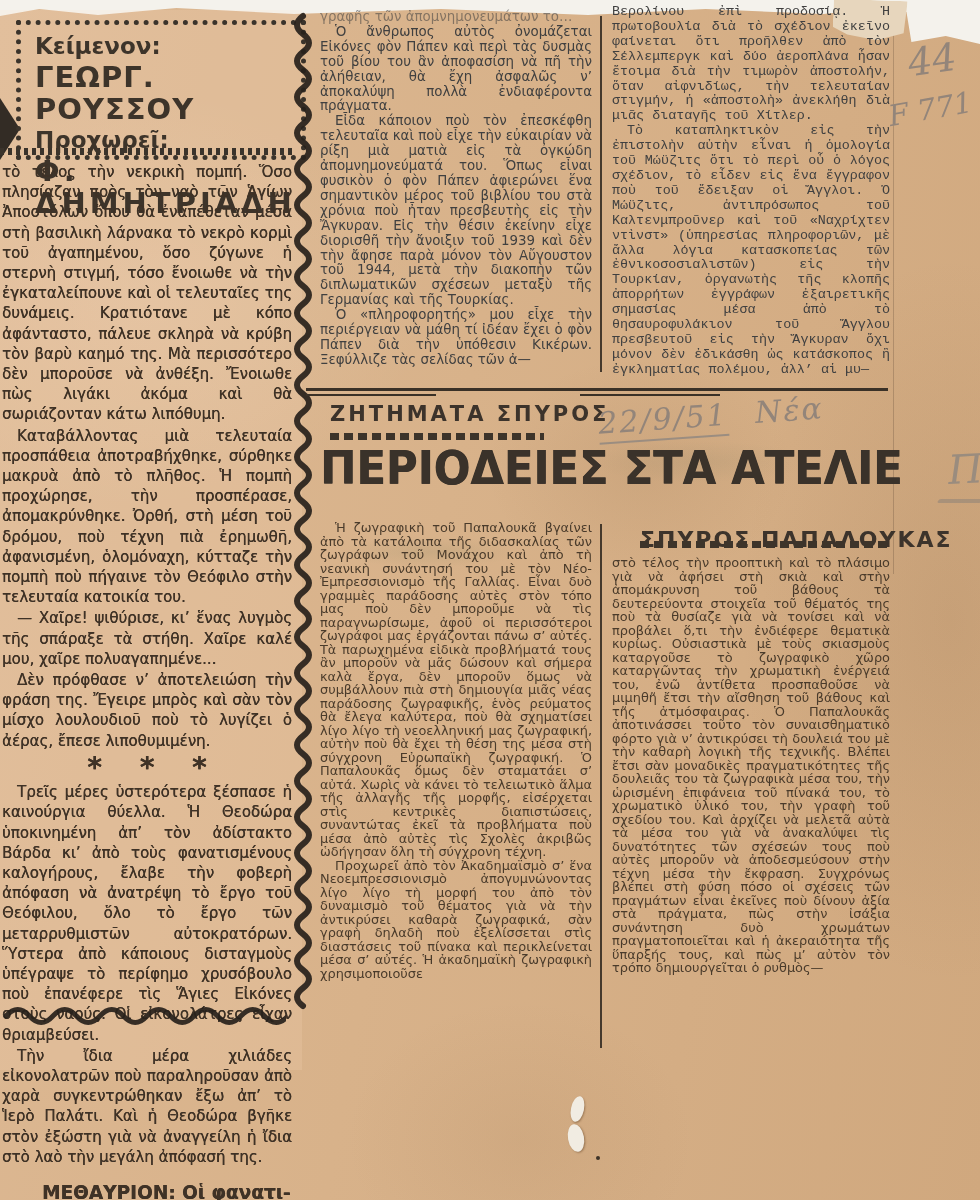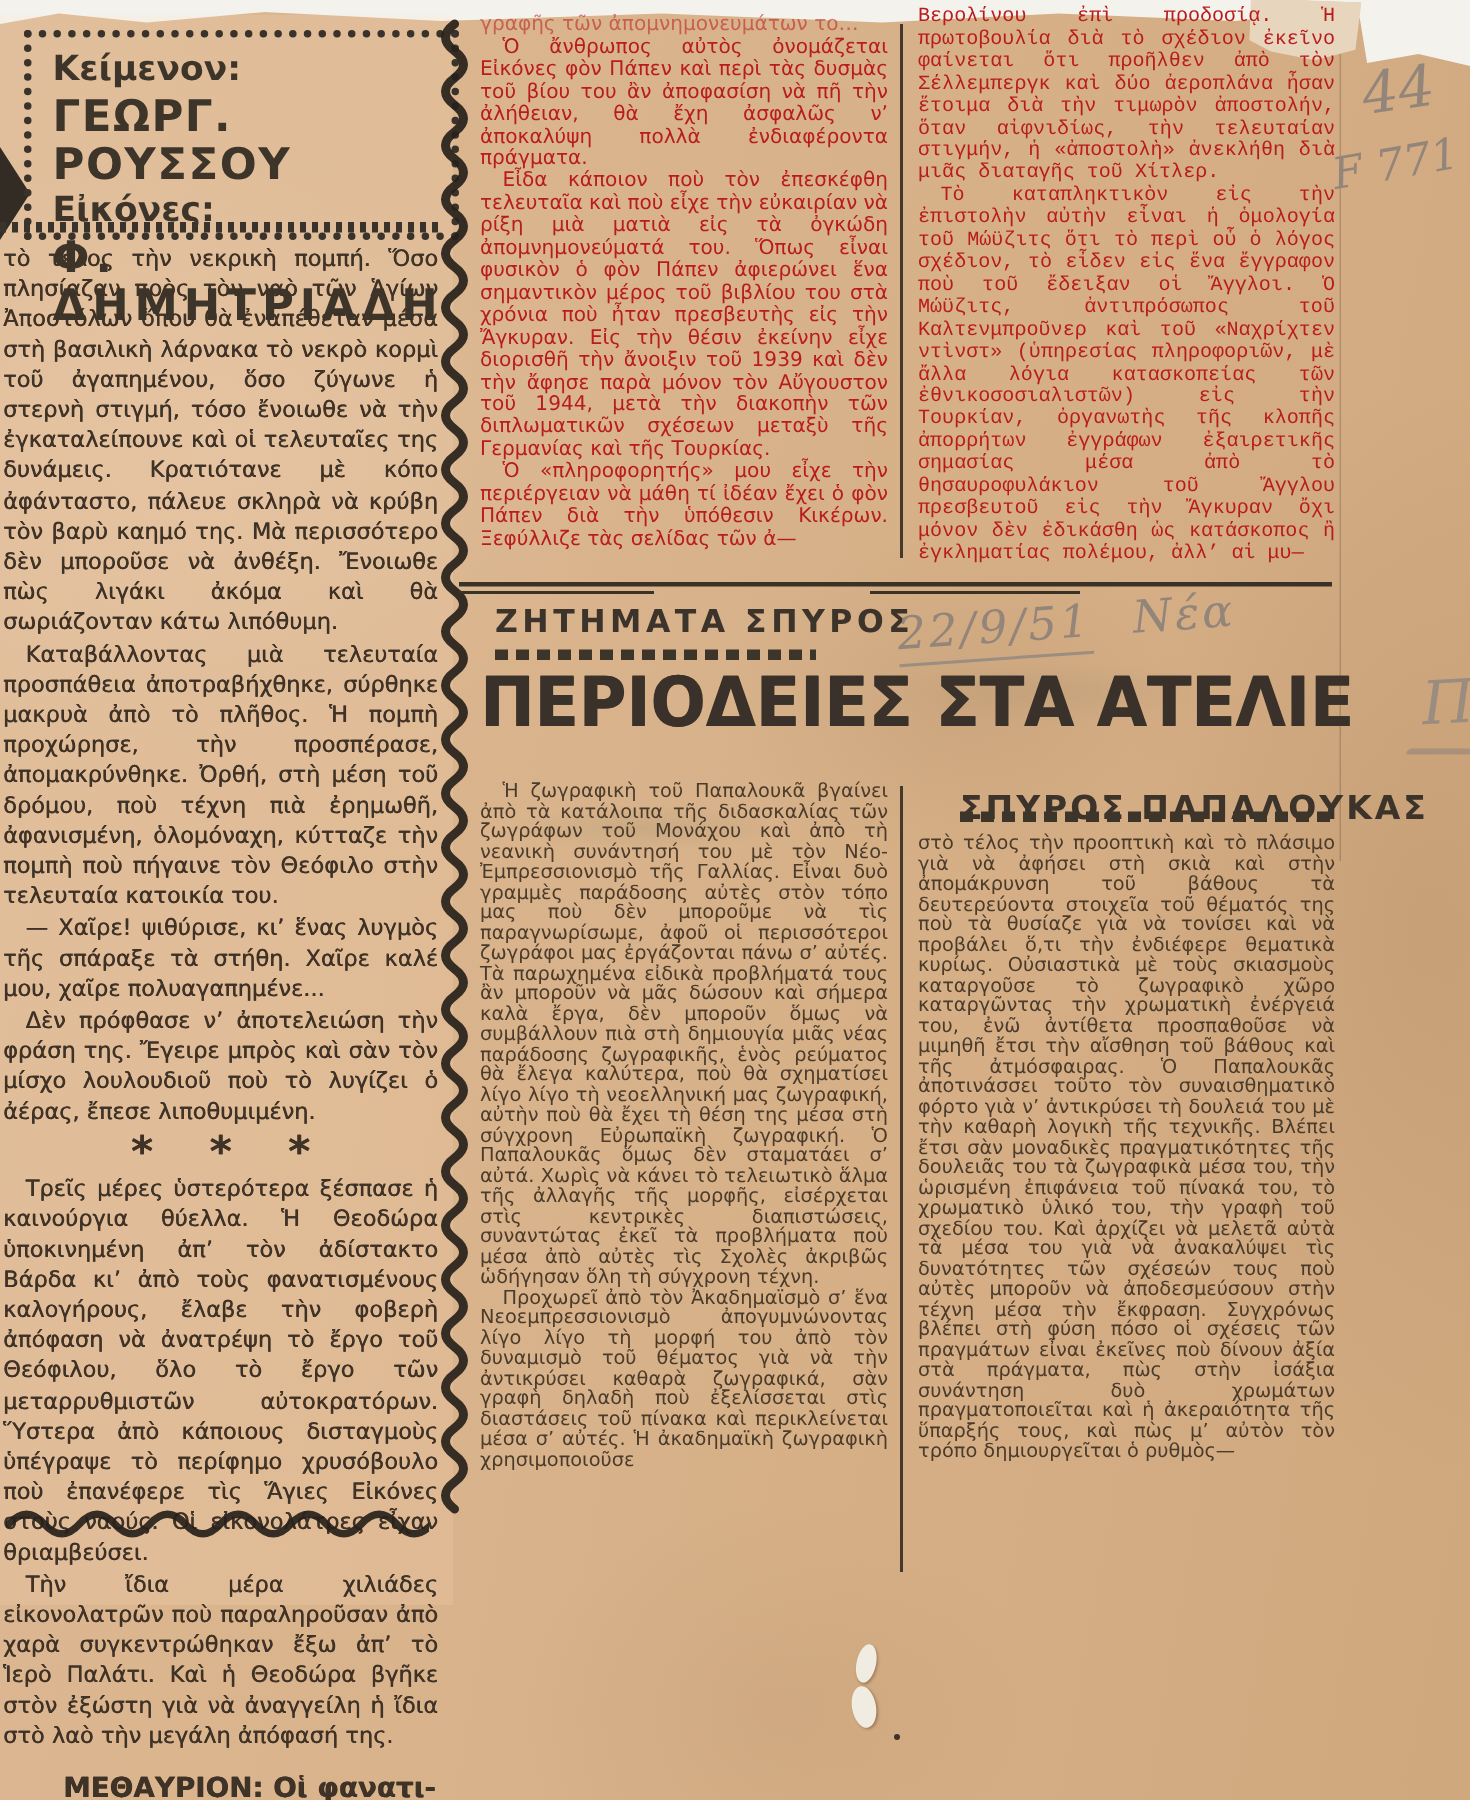--- a/index.html
+++ b/index.html
@@ -23,21 +23,21 @@
   .margin-seam{position:absolute;left:893px;top:14px;width:1px;height:560px;
         background:rgba(90,70,50,.28);}
   .scrap{position:absolute;left:833px;top:0;width:74px;height:40px;background:#e7d6bd;
         transform:rotate(2deg);clip-path:polygon(0 0,100% 0,96% 80%,60% 100%,20% 88%,0 70%);}
 
   
   .serial-text{position:absolute;left:2px;top:162px;width:290px;display:flex;
         flex-direction:column;color:#3f3226;font-size:15px;line-height:20.2px;
         text-align:justify;text-shadow:.3px 0 0 currentColor;}
   .serial-text p{margin:0 0 1px 0;}
-  .small-col{color:#b91c1c;font-size:13.4px;line-height:14.9px;text-align:justify;}
+  .small-col{color:#404040;font-size:13.4px;line-height:14.9px;text-align:justify;}
   .small-col p{margin:0;}
   .art-col{color:#4a3b2b;font-size:12.9px;line-height:13.5px;text-align:justify;}
   .art-col p{margin:0;}
   .ind{text-indent:15px;}
   .faded{opacity:.55;}
   .dash-par{margin-top:2px;}
 
   .credit-box{position:absolute;left:16px;top:20px;width:266px;height:124px;
         border:5px dotted #3a332b;padding:6px 0 0 14px;color:#3d342a;font-weight:bold;}
   .credit-box .lbl{font-size:23px;line-height:30px;}
@@ -93,21 +93,21 @@
   <div class="paper"></div>
   <div class="left-tint"></div>
   <div class="margin-seam"></div>
   <div class="scrap"></div>
   <div class="wedge"></div>
 
   <div class="dotted-rule"></div>
   <div class="credit-box">
     <div class="lbl">Κείμενον:</div>
     <div class="nm">ΓΕΩΡΓ. ΡΟΥΣΣΟΥ</div>
-    <div class="lbl">Εἰκόνες:</div>
+    <div class="lbl">Προχωρεῖ:</div>
     <div class="nm nm2">Φ.  ΔΗΜΗΤΡΙΑΔΗ</div>
   </div>
 
   <div class="serial-text">
     <p>τὸ τέλος τὴν νεκρικὴ πομπή. Ὅσο πλησίαζαν πρὸς τὸν ναὸ τῶν Ἁγίων Ἀποστόλων ὅπου θὰ ἐναπέθεταν μέσα στὴ βασιλικὴ λάρνακα τὸ νεκρὸ κορμὶ τοῦ ἀγαπημένου, ὅσο ζύγωνε ἡ στερνὴ στιγμή, τόσο ἔνοιωθε νὰ τὴν ἐγκαταλείπουνε καὶ οἱ τελευταῖες της δυνάμεις. Κρατιότανε μὲ κόπο ἀφάνταστο, πάλευε σκληρὰ νὰ κρύβη τὸν βαρὺ καημό της. Μὰ περισσότερο δὲν μποροῦσε νὰ ἀνθέξη. Ἔνοιωθε πὼς λιγάκι ἀκόμα καὶ θὰ σωριάζονταν κάτω λιπόθυμη.</p>
     <p class="ind">Καταβάλλοντας μιὰ τελευταία προσπάθεια ἀποτραβήχθηκε, σύρθηκε μακρυὰ ἀπὸ τὸ πλῆθος. Ἡ πομπὴ προχώρησε, τὴν προσπέρασε, ἀπομακρύνθηκε. Ὀρθή, στὴ μέση τοῦ δρόμου, ποὺ τέχνη πιὰ ἐρημωθῆ, ἀφανισμένη, ὁλομόναχη, κύτταζε τὴν πομπὴ ποὺ πήγαινε τὸν Θεόφιλο στὴν τελευταία κατοικία του.</p>
     <p class="ind dash-par">— Χαῖρε! ψιθύρισε, κι’ ἕνας λυγμὸς τῆς σπάραξε τὰ στήθη. Χαῖρε καλέ μου, χαῖρε πολυαγαπημένε...</p>
     <p class="ind">Δὲν πρόφθασε ν’ ἀποτελειώση τὴν φράση της. Ἔγειρε μπρὸς καὶ σὰν τὸν μίσχο λουλουδιοῦ ποὺ τὸ λυγίζει ὁ ἀέρας, ἔπεσε λιποθυμιμένη.</p>
     <div class="separator">* * *</div>
     <p class="ind">Τρεῖς μέρες ὑστερότερα ξέσπασε ἡ καινούργια θύελλα. Ἡ Θεοδώρα ὑποκινημένη ἀπ’ τὸν ἀδίστακτο Βάρδα κι’ ἀπὸ τοὺς φανατισμένους καλογήρους, ἔλαβε τὴν φοβερὴ ἀπόφαση νὰ ἀνατρέψη τὸ ἔργο τοῦ Θεόφιλου, ὅλο τὸ ἔργο τῶν μεταρρυθμιστῶν αὐτοκρατόρων. Ὕστερα ἀπὸ κάποιους δισταγμοὺς ὑπέγραψε τὸ περίφημο χρυσόβουλο ποὺ ἐπανέφερε τὶς Ἅγιες Εἰκόνες στοὺς ναούς. Οἱ εἰκονολάτρες εἶχαν θριαμβεύσει.</p>

